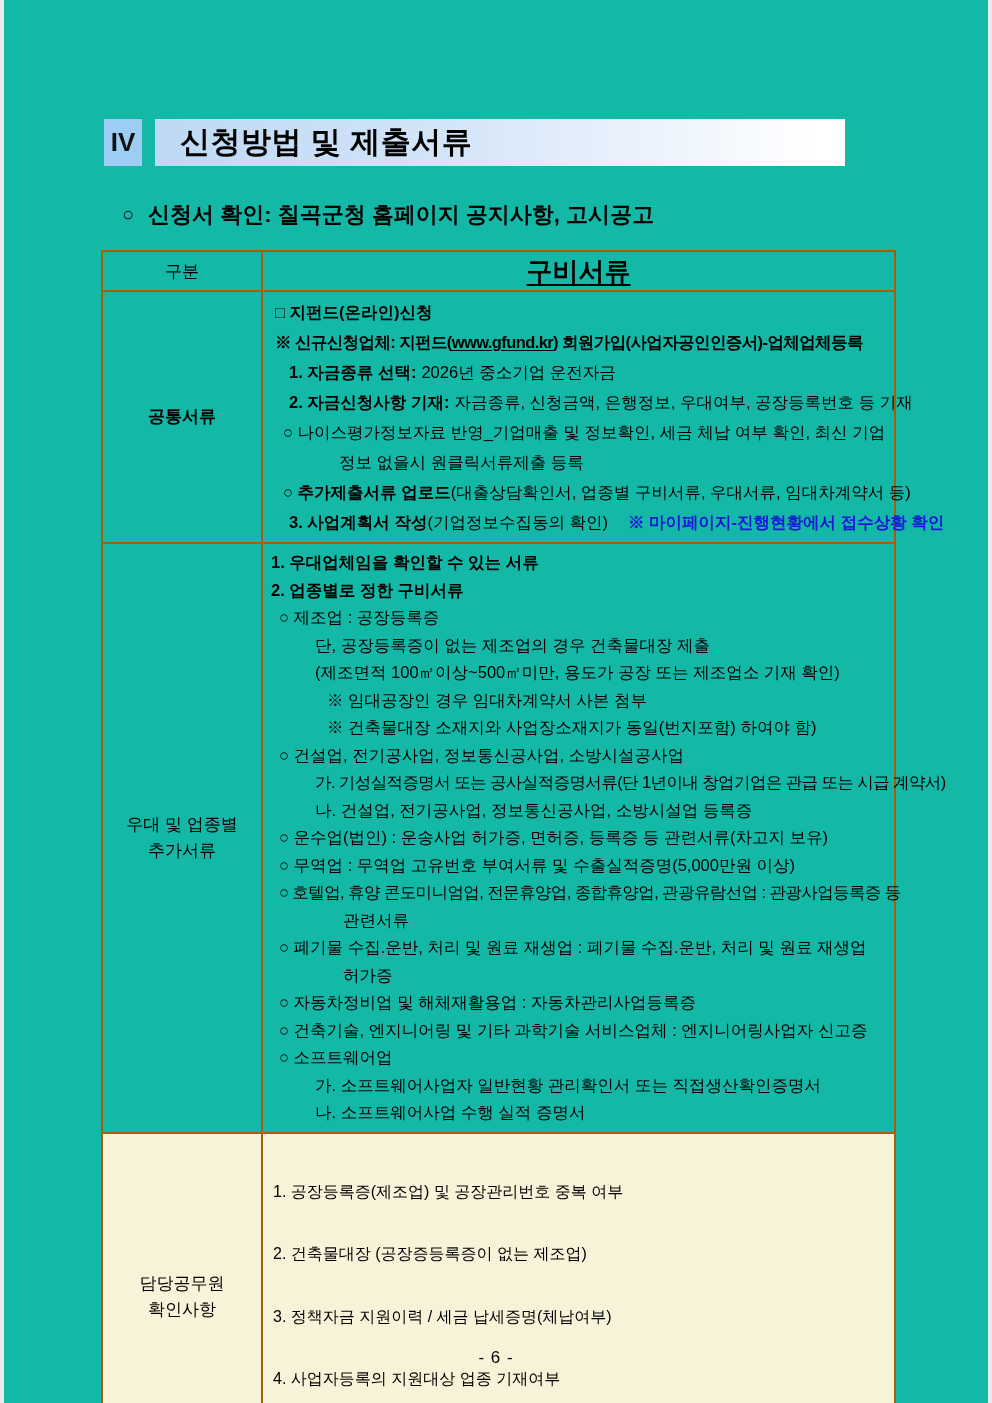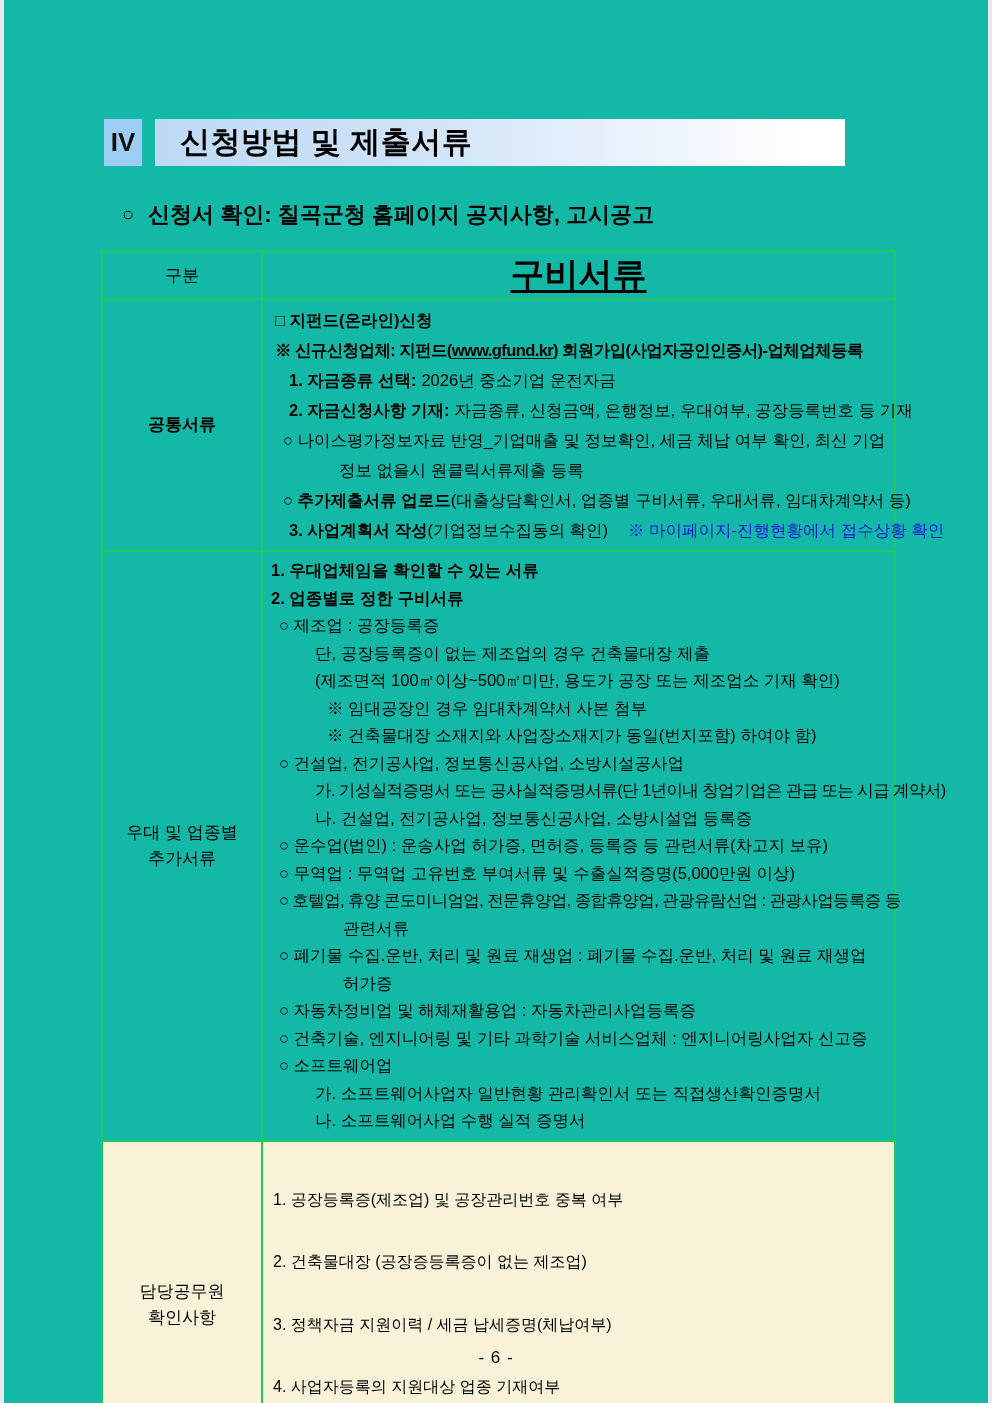--- a/index.html
+++ b/index.html
@@ -37,27 +37,27 @@
     font-size: 22px; font-weight: bold; white-space: nowrap;
   }
   .notice .circ { font-size: 20px; font-weight: normal; margin-right: 14px; vertical-align: 1px; }
 
   
   table.doc-table {
     position: absolute; left: 97px; top: 250px;
     border-collapse: collapse; table-layout: fixed;
     width: 793px;
   }
-  .doc-table td, .doc-table th { border: 2px solid #22c55e; vertical-align: middle; }
+  .doc-table td, .doc-table th { border: 2px solid #a16207; vertical-align: middle; }
   col.c1 { width: 160px; }
   col.c2 { width: 633px; }
 
   th.h-cat { font-weight: normal; font-size: 17px; height: 40px; text-align: center; }
   th.h-doc {
-    font-weight: bold; font-size: 34px; text-align: center;
+    font-weight: bold; font-size: 26px; text-align: center;
     text-decoration: underline; text-underline-offset: 4px;
   }
 
   td.row-label {
     text-align: center; font-size: 17px; line-height: 26px;
   }
   td.row-label.bold { font-weight: bold; }
 
   td.content { padding: 5px 6px 5px 0; vertical-align: top; }
 
@@ -73,21 +73,21 @@
   .ind-circ { padding-left: 20px; }
   .ind-cont { padding-left: 76px; }
 
   
   .r2-num  { padding-left: 8px; font-weight: bold; }
   .r2-circ { padding-left: 16px; }
   .r2-sub  { padding-left: 52px; }
   .r2-sub2 { padding-left: 64px; }
   .r2-cont { padding-left: 80px; }
 
-  .blue-note { color: #1818d8; font-weight: normal; margin-left: 20px; }
+  .blue-note { color: #1818d8; font-weight: bold; margin-left: 20px; }
   .link { font-weight: bold; text-decoration: underline; color: #000; text-underline-offset: 2px; }
 
   tr.beige td { background: #f8f2d9; }
   td.checklist { padding: 7px 6px 7px 10px; }
   .checklist .ln { line-height: 22.5px; font-size: 16px; white-space: nowrap; margin-top: 40px; }
 
   
   .footer {
     position: absolute; left: 0; top: 1348px; width: 100%;
     text-align: center; font-size: 17px; letter-spacing: 1px;

